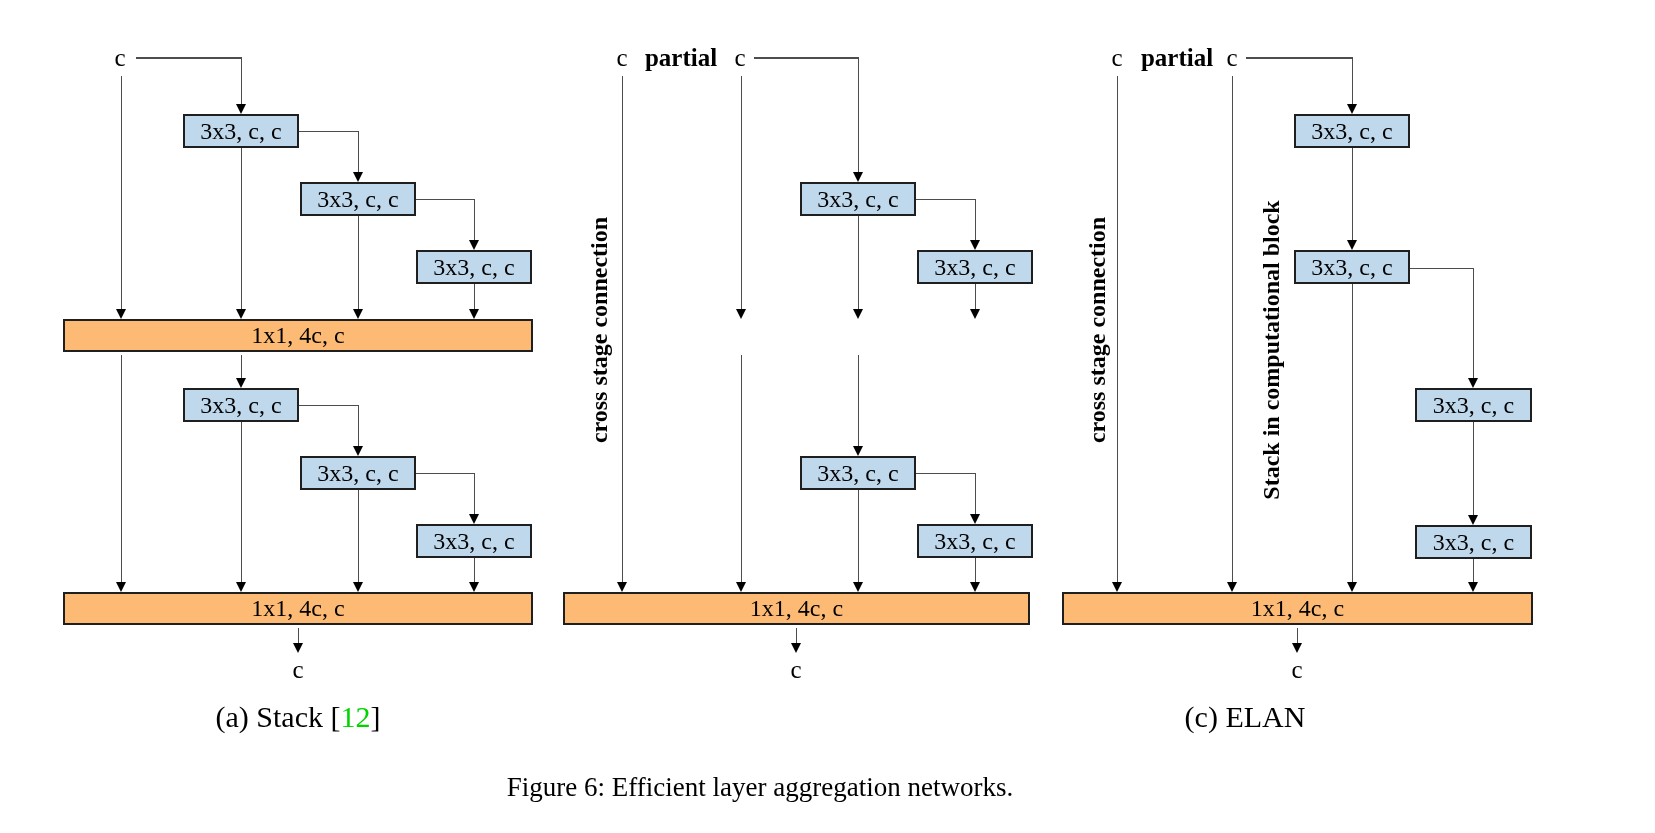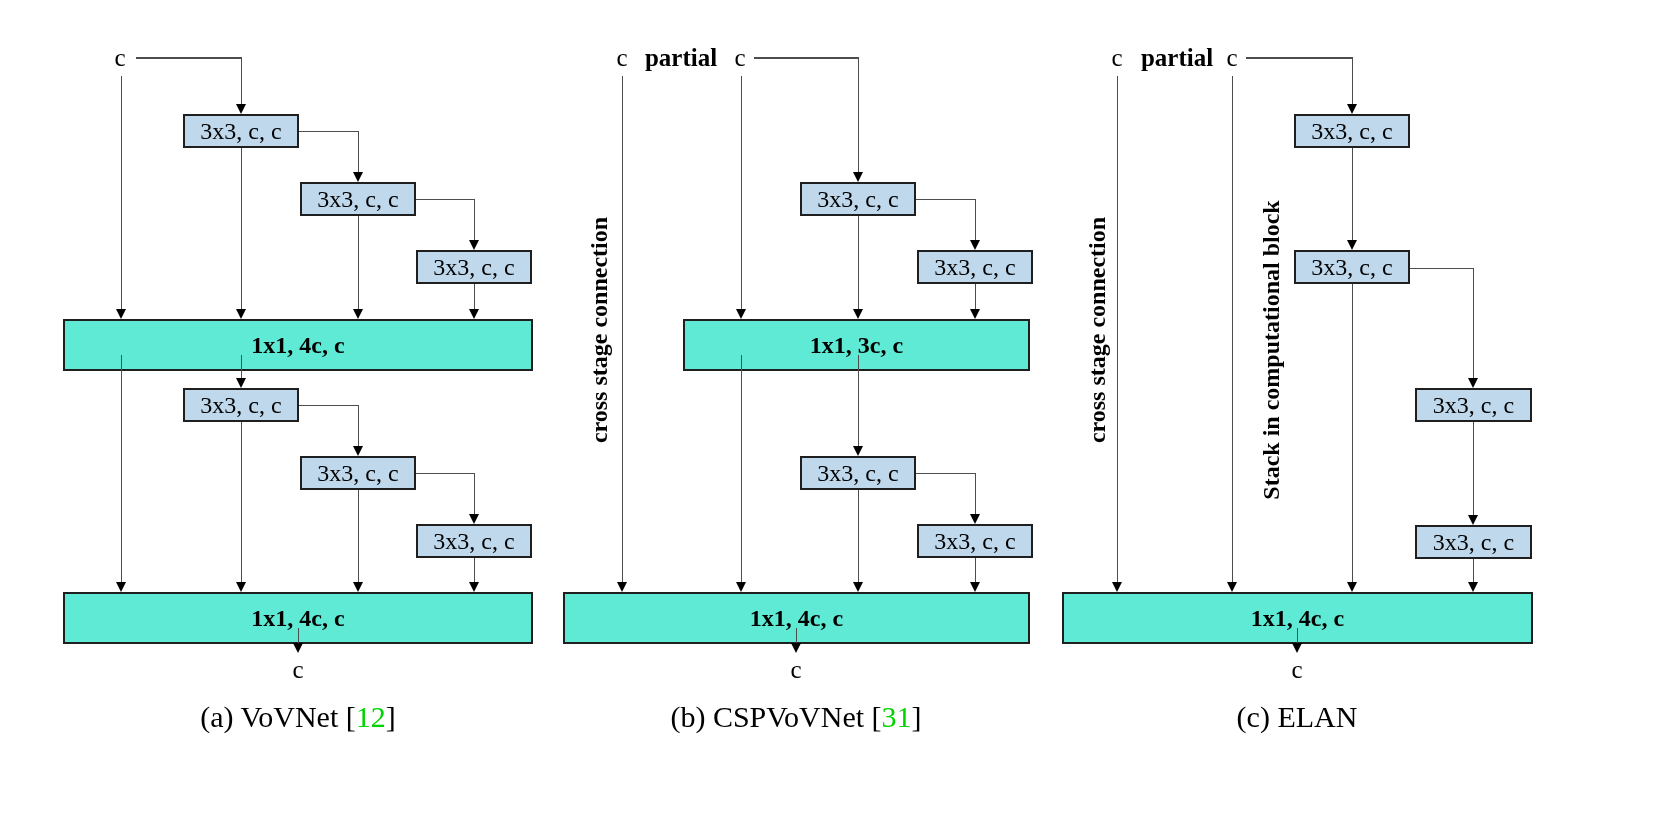--- a/index.html
+++ b/index.html
@@ -3,23 +3,23 @@
 <meta charset="utf-8">
 <style>
   html,body{margin:0;padding:0;background:#ffffff;}
   #stage{position:relative;width:1655px;height:833px;background:#ffffff;overflow:hidden;
          font-family:"Liberation Serif","DejaVu Serif",serif;color:#000;}
   .lbl{position:absolute;font-size:25px;line-height:28px;text-align:center;white-space:nowrap;}
   .bold{font-weight:bold;}
   .sbox{position:absolute;width:116px;height:34px;background:#bfd8ec;border:2px solid #1f1f1f;
         box-sizing:border-box;display:flex;align-items:center;justify-content:center;
         font-size:24px;white-space:nowrap;}
-  .wbox{position:absolute;height:52px;background:#5eead4;border:2px solid #1f1f1f;
+  .wbox{position:absolute;height:33px;background:#fdba74;border:2px solid #1f1f1f;
         box-sizing:border-box;display:flex;align-items:center;justify-content:center;
-        font-size:24px;white-space:nowrap;font-weight:bold;}
+        font-size:24px;white-space:nowrap;}
   .vl{position:absolute;width:1.5px;background:#4d4d4d;}
   .hl{position:absolute;height:1.5px;background:#4d4d4d;}
   .arr{position:absolute;width:0;height:0;border-left:5.5px solid transparent;
        border-right:5.5px solid transparent;border-top:10px solid #000;}
   .rot{position:absolute;font-weight:bold;font-size:24px;text-align:center;white-space:nowrap;
        transform:rotate(-90deg);}
   .cap{position:absolute;font-size:30px;text-align:center;white-space:nowrap;}
   .cit{color:#00d400;}
   .figcap{position:absolute;font-size:27px;text-align:center;white-space:nowrap;}
   .wm{position:absolute;font-family:"DejaVu Sans","Liberation Sans",sans-serif;
@@ -78,21 +78,21 @@
 
   <div class="sbox" style="left:416px;top:524px;">3x3, c, c</div>
   <div class="vl" style="left:473.5px;top:558px;height:25px;"></div>
   <div class="arr" style="left:468.5px;top:582px;"></div>
 
   <div class="wbox" style="left:63px;top:592px;width:470px;">1x1, 4c, c</div>
   <div class="vl" style="left:297.5px;top:628px;height:16px;"></div>
   <div class="arr" style="left:292.5px;top:643px;"></div>
   <div class="lbl" style="left:284px;top:656px;width:28px;">c</div>
 
-  <div class="cap" style="left:118px;top:700px;width:360px;"><span>(a) VoVNet [</span><span class="cit">12</span><span>]</span></div>
+  <div class="cap" style="left:118px;top:700px;width:360px;"><span>(a) Stack [</span><span class="cit">12</span><span>]</span></div>
 
   <div class="lbl" style="left:608px;top:44px;width:28px;">c</div>
   <div class="lbl bold" style="left:636px;top:44px;width:90px;">partial</div>
   <div class="lbl" style="left:726px;top:44px;width:28px;">c</div>
   <div class="hl" style="left:754px;top:57px;width:104px;"></div>
   <div class="vl" style="left:857.5px;top:57px;height:115px;"></div>
   <div class="arr" style="left:852.5px;top:172px;"></div>
   <div class="vl" style="left:621.5px;top:76px;height:506px;"></div>
   <div class="arr" style="left:616.5px;top:582px;"></div>
   <div class="vl" style="left:740.5px;top:76px;height:234px;"></div>
@@ -102,21 +102,20 @@
   <div class="vl" style="left:857.5px;top:216px;height:94px;"></div>
   <div class="arr" style="left:852.5px;top:309px;"></div>
   <div class="hl" style="left:916px;top:198.5px;width:59px;"></div>
   <div class="vl" style="left:974.5px;top:198.5px;height:43px;"></div>
   <div class="arr" style="left:969.5px;top:240px;"></div>
 
   <div class="sbox" style="left:917px;top:250px;">3x3, c, c</div>
   <div class="vl" style="left:974.5px;top:284px;height:26px;"></div>
   <div class="arr" style="left:969.5px;top:309px;"></div>
 
-  <div class="wbox" style="left:683px;top:319px;width:347px;">1x1, 3c, c</div>
 
   <div class="vl" style="left:740.5px;top:355px;height:228px;"></div>
   <div class="arr" style="left:735.5px;top:582px;"></div>
   <div class="vl" style="left:857.5px;top:355px;height:93px;"></div>
   <div class="arr" style="left:852.5px;top:446px;"></div>
 
   <div class="sbox" style="left:800px;top:456px;">3x3, c, c</div>
   <div class="vl" style="left:857.5px;top:490px;height:93px;"></div>
   <div class="arr" style="left:852.5px;top:582px;"></div>
   <div class="hl" style="left:916px;top:472.5px;width:59px;"></div>
@@ -127,21 +126,20 @@
   <div class="vl" style="left:974.5px;top:558px;height:25px;"></div>
   <div class="arr" style="left:969.5px;top:582px;"></div>
 
   <div class="wbox" style="left:563px;top:592px;width:467px;">1x1, 4c, c</div>
   <div class="vl" style="left:795.5px;top:628px;height:16px;"></div>
   <div class="arr" style="left:790.5px;top:643px;"></div>
   <div class="lbl" style="left:782px;top:656px;width:28px;">c</div>
 
   <div class="rot" style="left:465px;top:316px;width:270px;height:28px;">cross stage connection</div>
 
-  <div class="cap" style="left:596px;top:700px;width:400px;"><span>(b) CSPVoVNet [</span><span class="cit">31</span><span>]</span></div>
 
   <div class="lbl" style="left:1103px;top:44px;width:28px;">c</div>
   <div class="lbl bold" style="left:1132px;top:44px;width:90px;">partial</div>
   <div class="lbl" style="left:1218px;top:44px;width:28px;">c</div>
   <div class="hl" style="left:1246px;top:57px;width:106px;"></div>
   <div class="vl" style="left:1351.5px;top:57px;height:47px;"></div>
   <div class="arr" style="left:1346.5px;top:104px;"></div>
   <div class="vl" style="left:1116.5px;top:76px;height:506px;"></div>
   <div class="arr" style="left:1111.5px;top:582px;"></div>
   <div class="vl" style="left:1231.5px;top:76px;height:506px;"></div>
@@ -167,16 +165,17 @@
   <div class="arr" style="left:1467.5px;top:582px;"></div>
 
   <div class="wbox" style="left:1062px;top:592px;width:471px;">1x1, 4c, c</div>
   <div class="vl" style="left:1296.5px;top:628px;height:16px;"></div>
   <div class="arr" style="left:1291.5px;top:643px;"></div>
   <div class="lbl" style="left:1283px;top:656px;width:28px;">c</div>
 
   <div class="rot" style="left:963px;top:316px;width:270px;height:28px;">cross stage connection</div>
   <div class="rot" style="left:1103px;top:335px;width:340px;height:30px;">Stack in computational block</div>
 
-  <div class="cap" style="left:1097px;top:700px;width:400px;"><span>(c) ELAN</span><span class="cit"></span><span></span></div>
+  <div class="cap" style="left:1045px;top:700px;width:400px;"><span>(c) ELAN</span><span class="cit"></span><span></span></div>
 
+  <div class="figcap" style="left:300px;top:772px;width:920px;">Figure 6: Efficient layer aggregation networks.</div>
 
 </div>
 
 </body></html>

